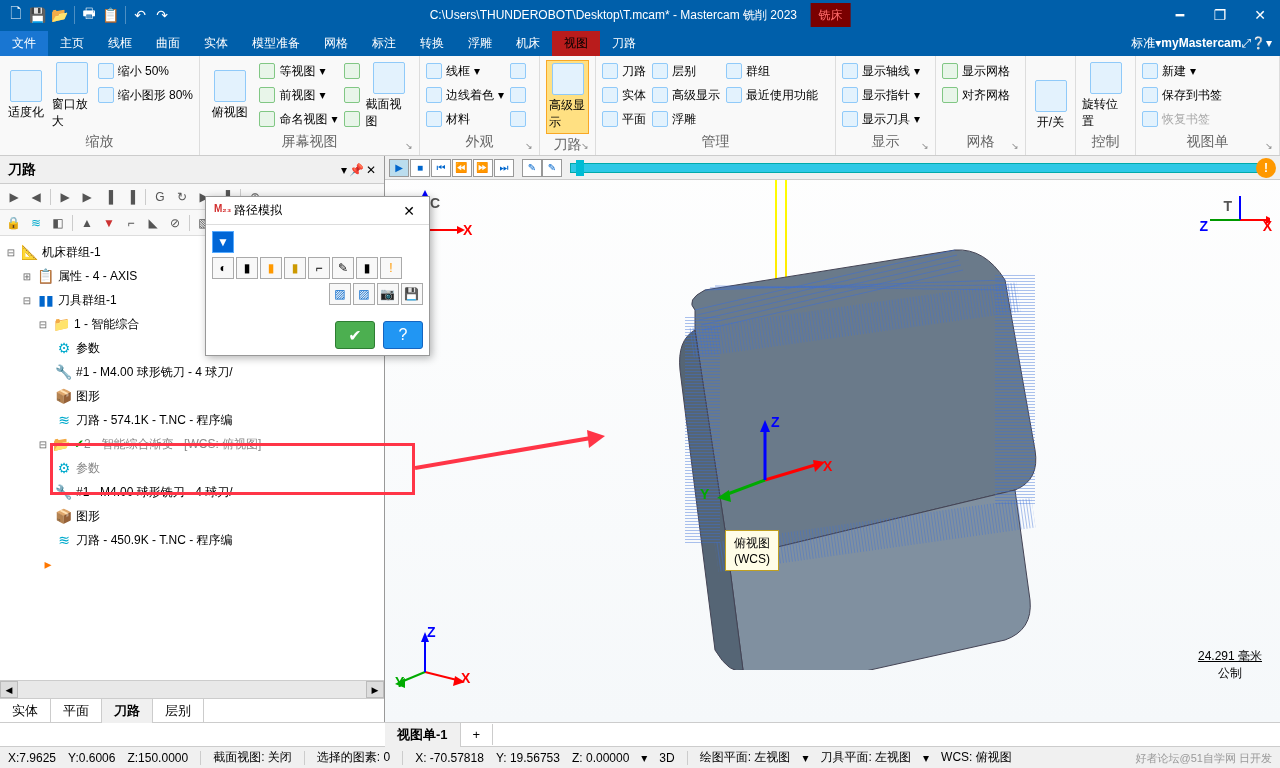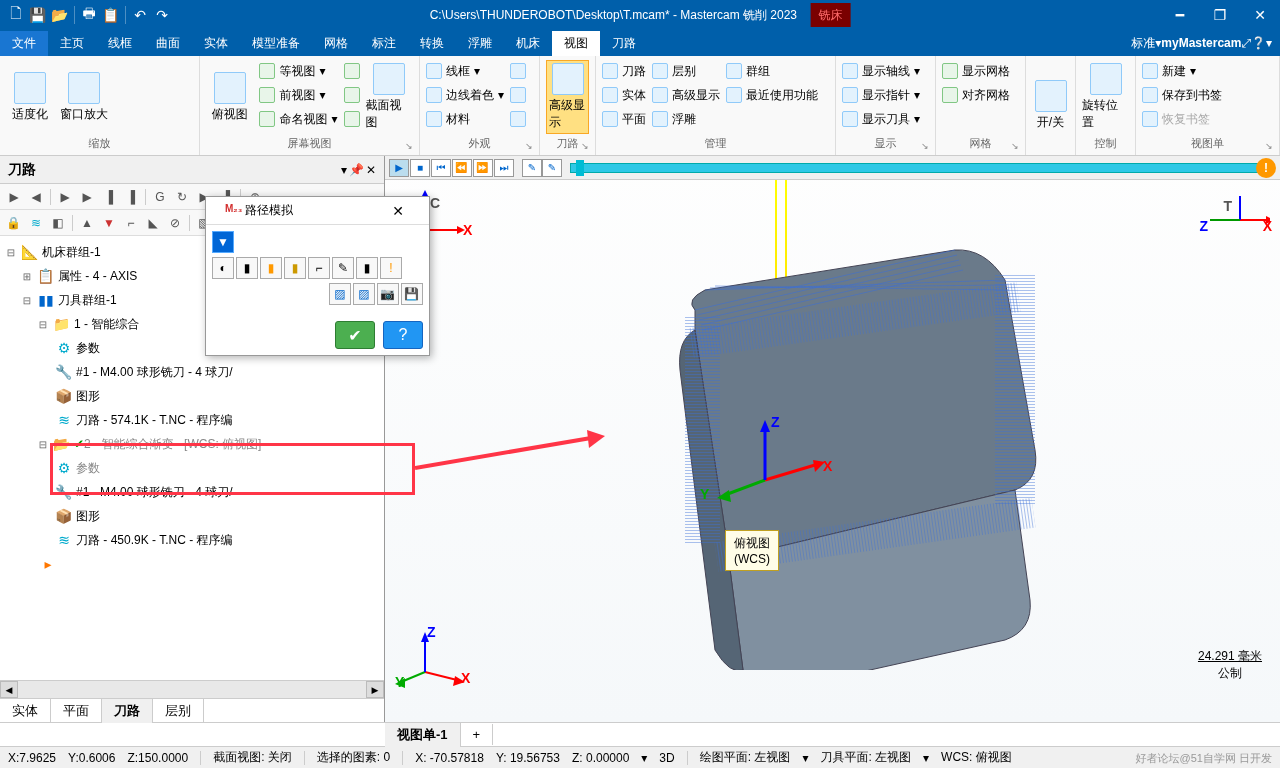--- a/index.html
+++ b/index.html
@@ -8,25 +8,25 @@
 .qat{display:flex;gap:2px;padding:0 6px;align-items:center}
 .qat-btn{width:20px;height:20px;display:flex;align-items:center;justify-content:center;color:#fff;font-size:14px}
 .qat-sep{width:1px;height:18px;background:rgba(255,255,255,.3);margin:0 2px}
 .title-text{position:absolute;left:50%;transform:translateX(-50%);color:#fff;font-size:12px}
 .title-context{background:#7a0000;padding:5px 8px;color:#ff6b6b;margin-left:10px}
 .win-btns{margin-left:auto;display:flex}
 .win-btn{width:40px;height:30px;display:flex;align-items:center;justify-content:center;color:#fff;font-size:14px}
 .menubar{height:26px;background:#005faa;display:flex;align-items:center;color:#fff}
 .menu-item{padding:4px 12px;color:#fff}
 .menu-item.file{background:#1976d2}
-.menu-item.active{background:#ffffff;color:#000}
+.menu-item.active{background:#b91c1c;color:#000}
 .menu-right{margin-left:auto;display:flex;align-items:center;gap:0;padding-right:8px}
 .ribbon{height:100px;background:#f9f9f9;border-bottom:1px solid #ccc;display:flex}
 .ribbon-group{border-right:1px solid #ddd;padding:4px 6px;display:flex;flex-direction:column;position:relative}
-.ribbon-group-label{text-align:center;font-size:11px;color:#666;margin-top:auto;padding-top:2px}
+.ribbon-group-label{text-align:center;font-size:14px;color:#666;margin-top:auto;padding-top:2px}
 .ribbon-corner{position:absolute;bottom:2px;right:2px;width:12px;height:12px;color:#888;font-size:9px}
 .rg-content{display:flex;gap:6px;flex:1}
 .rg-col{display:flex;flex-direction:column;gap:2px}
 .rg-big{display:flex;flex-direction:column;align-items:center;justify-content:center;width:48px;gap:2px}
 .rg-big-icon{width:32px;height:32px;background:#e3f2fd;border:1px solid #90caf9;border-radius:2px}
 .rg-row{display:flex;align-items:center;gap:4px;height:22px;white-space:nowrap}
 .rg-icon{width:16px;height:16px;background:#e3f2fd;border:1px solid #90caf9;border-radius:2px;flex-shrink:0}
 .rg-icon.g{background:#e8f5e9;border-color:#81c784}
 .highlight-btn{background:#ffe082;border:1px solid #f9a825;padding:2px}
 .main-area{display:flex;height:calc(100% - 30px - 26px - 100px - 24px - 22px)}
@@ -55,21 +55,21 @@
 .viewport{flex:1;position:relative;background:linear-gradient(#fefefe,#f5f8fa);overflow:hidden}
 .vp-toolbar{height:24px;background:#f0f0f0;border-bottom:1px solid #ccc;display:flex;align-items:center;padding:0 4px}
 .play-btns{display:flex;gap:1px}
 .play-btn{width:20px;height:18px;background:#fff;border:1px solid #999;display:flex;align-items:center;justify-content:center;font-size:10px;color:#0066cc}
 .timeline{flex:1;height:10px;background:#2ec8e6;margin:0 8px;position:relative;border:1px solid #0aa}
 .timeline-marker{position:absolute;left:5px;top:-4px;width:8px;height:16px;background:#00bcd4}
 .vp-3d{position:absolute;inset:24px 0 0 0}
 .statusbar{height:22px;background:#f0f0f0;border-top:1px solid #ccc;display:flex;align-items:center;padding:0 8px;gap:12px;font-size:12px}
 .sb-sep{width:1px;height:14px;background:#ccc}
 .dialog{position:absolute;left:205px;top:196px;width:225px;background:#fff;border:1px solid #999;box-shadow:2px 2px 8px rgba(0,0,0,.3);z-index:100}
-.dialog-title{height:28px;background:#fff;display:flex;align-items:center;padding:0 19px;border-bottom:1px solid #ddd}
+.dialog-title{height:28px;background:#fff;display:flex;align-items:center;padding:0 8px;border-bottom:1px solid #ddd}
 .dialog-title-icon{width:16px;height:16px;margin-right:4px;color:#d32f2f;font-weight:bold;font-size:10px}
 .dialog-close{margin-left:auto;font-size:14px;padding:0 6px}
 .dialog-body{padding:6px}
 .dlg-row{display:flex;gap:2px;margin-bottom:4px}
 .dlg-btn{width:22px;height:22px;border:1px solid #aaa;background:#f8f8f8;display:flex;align-items:center;justify-content:center;font-size:12px}
 .dlg-btn.active{background:#cde;border-color:#5af}
 .dlg-footer{display:flex;justify-content:flex-end;gap:8px;padding:6px}
 .dlg-ok{width:40px;height:28px;background:#4caf50;border:1px solid #2e7d32;border-radius:3px;color:#fff;display:flex;align-items:center;justify-content:center;font-size:16px}
 .dlg-help{width:40px;height:28px;background:#2196f3;border:1px solid #1565c0;border-radius:3px;color:#fff;display:flex;align-items:center;justify-content:center;font-size:16px}
 .axis-label{position:absolute;font-weight:bold;font-size:14px}
@@ -133,20 +133,30 @@
   <div class="ribbon-group" style="width:200px">
     <div class="rg-content">
       <div class="rg-big">
           <div class="rg-big-icon"></div>
           <span>适度化</span>
         </div>
       <div class="rg-big">
           <div class="rg-big-icon"></div>
           <span>窗口放大</span>
         </div>
+      <div class="rg-col">
+        <div class="rg-row">
+            <div class="rg-icon"></div>
+            <span>缩小 50%</span>
+          </div>
+        <div class="rg-row">
+            <div class="rg-icon"></div>
+            <span>缩小图形 80%</span>
+          </div>
+      </div>
     </div>
     <div class="ribbon-group-label">缩放</div>
   </div>
   <div class="ribbon-group" style="width:220px">
     <div class="rg-content">
       <div class="rg-big">
           <div class="rg-big-icon g"></div>
           <span>俯视图</span>
         </div>
       <div class="rg-col">

